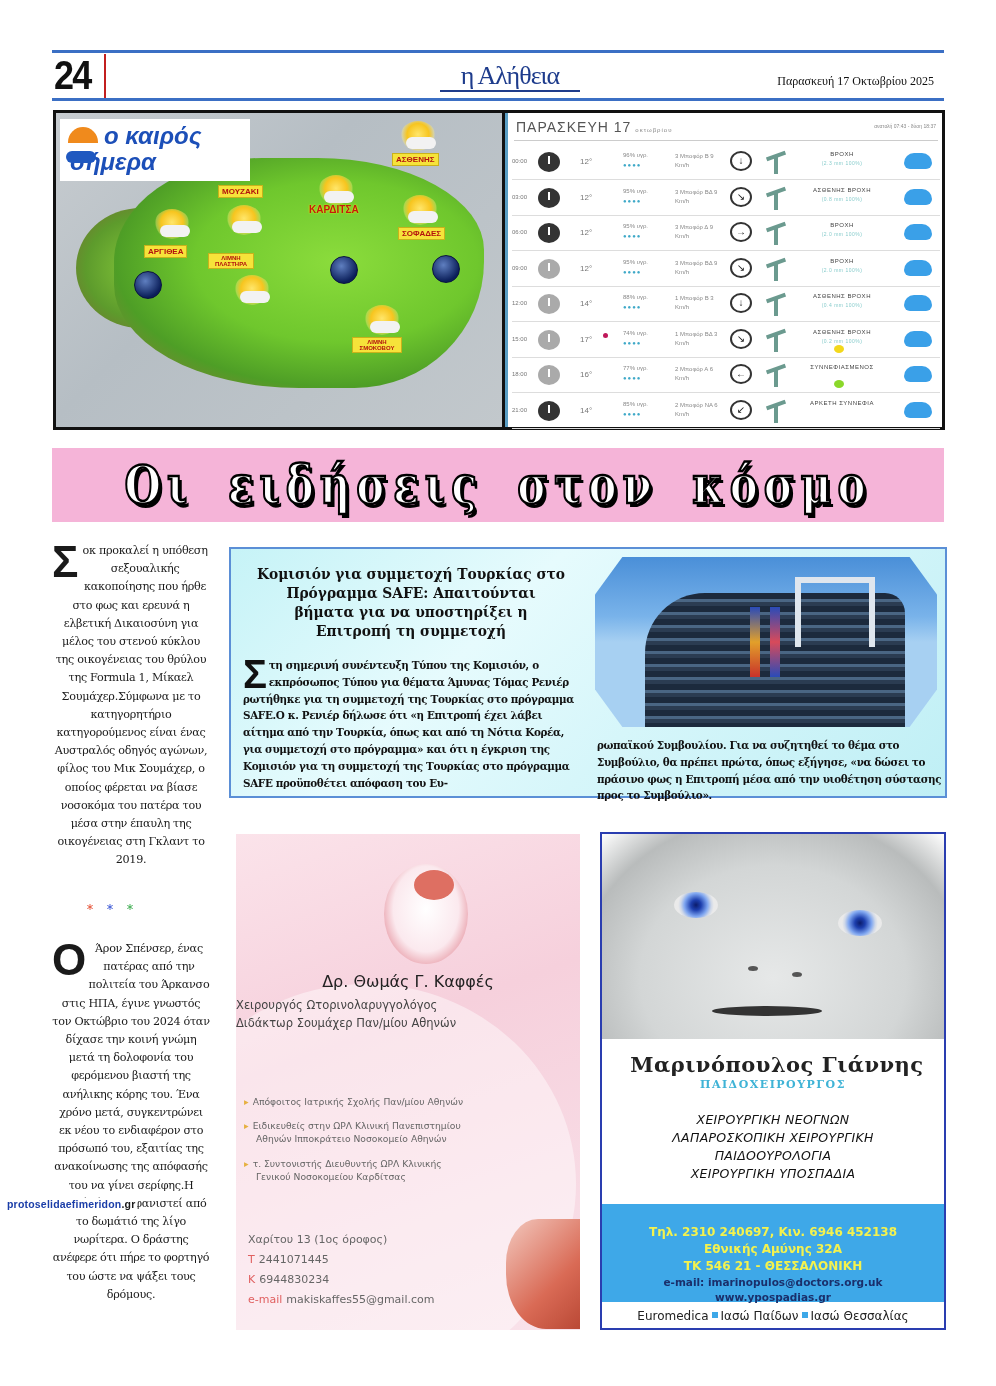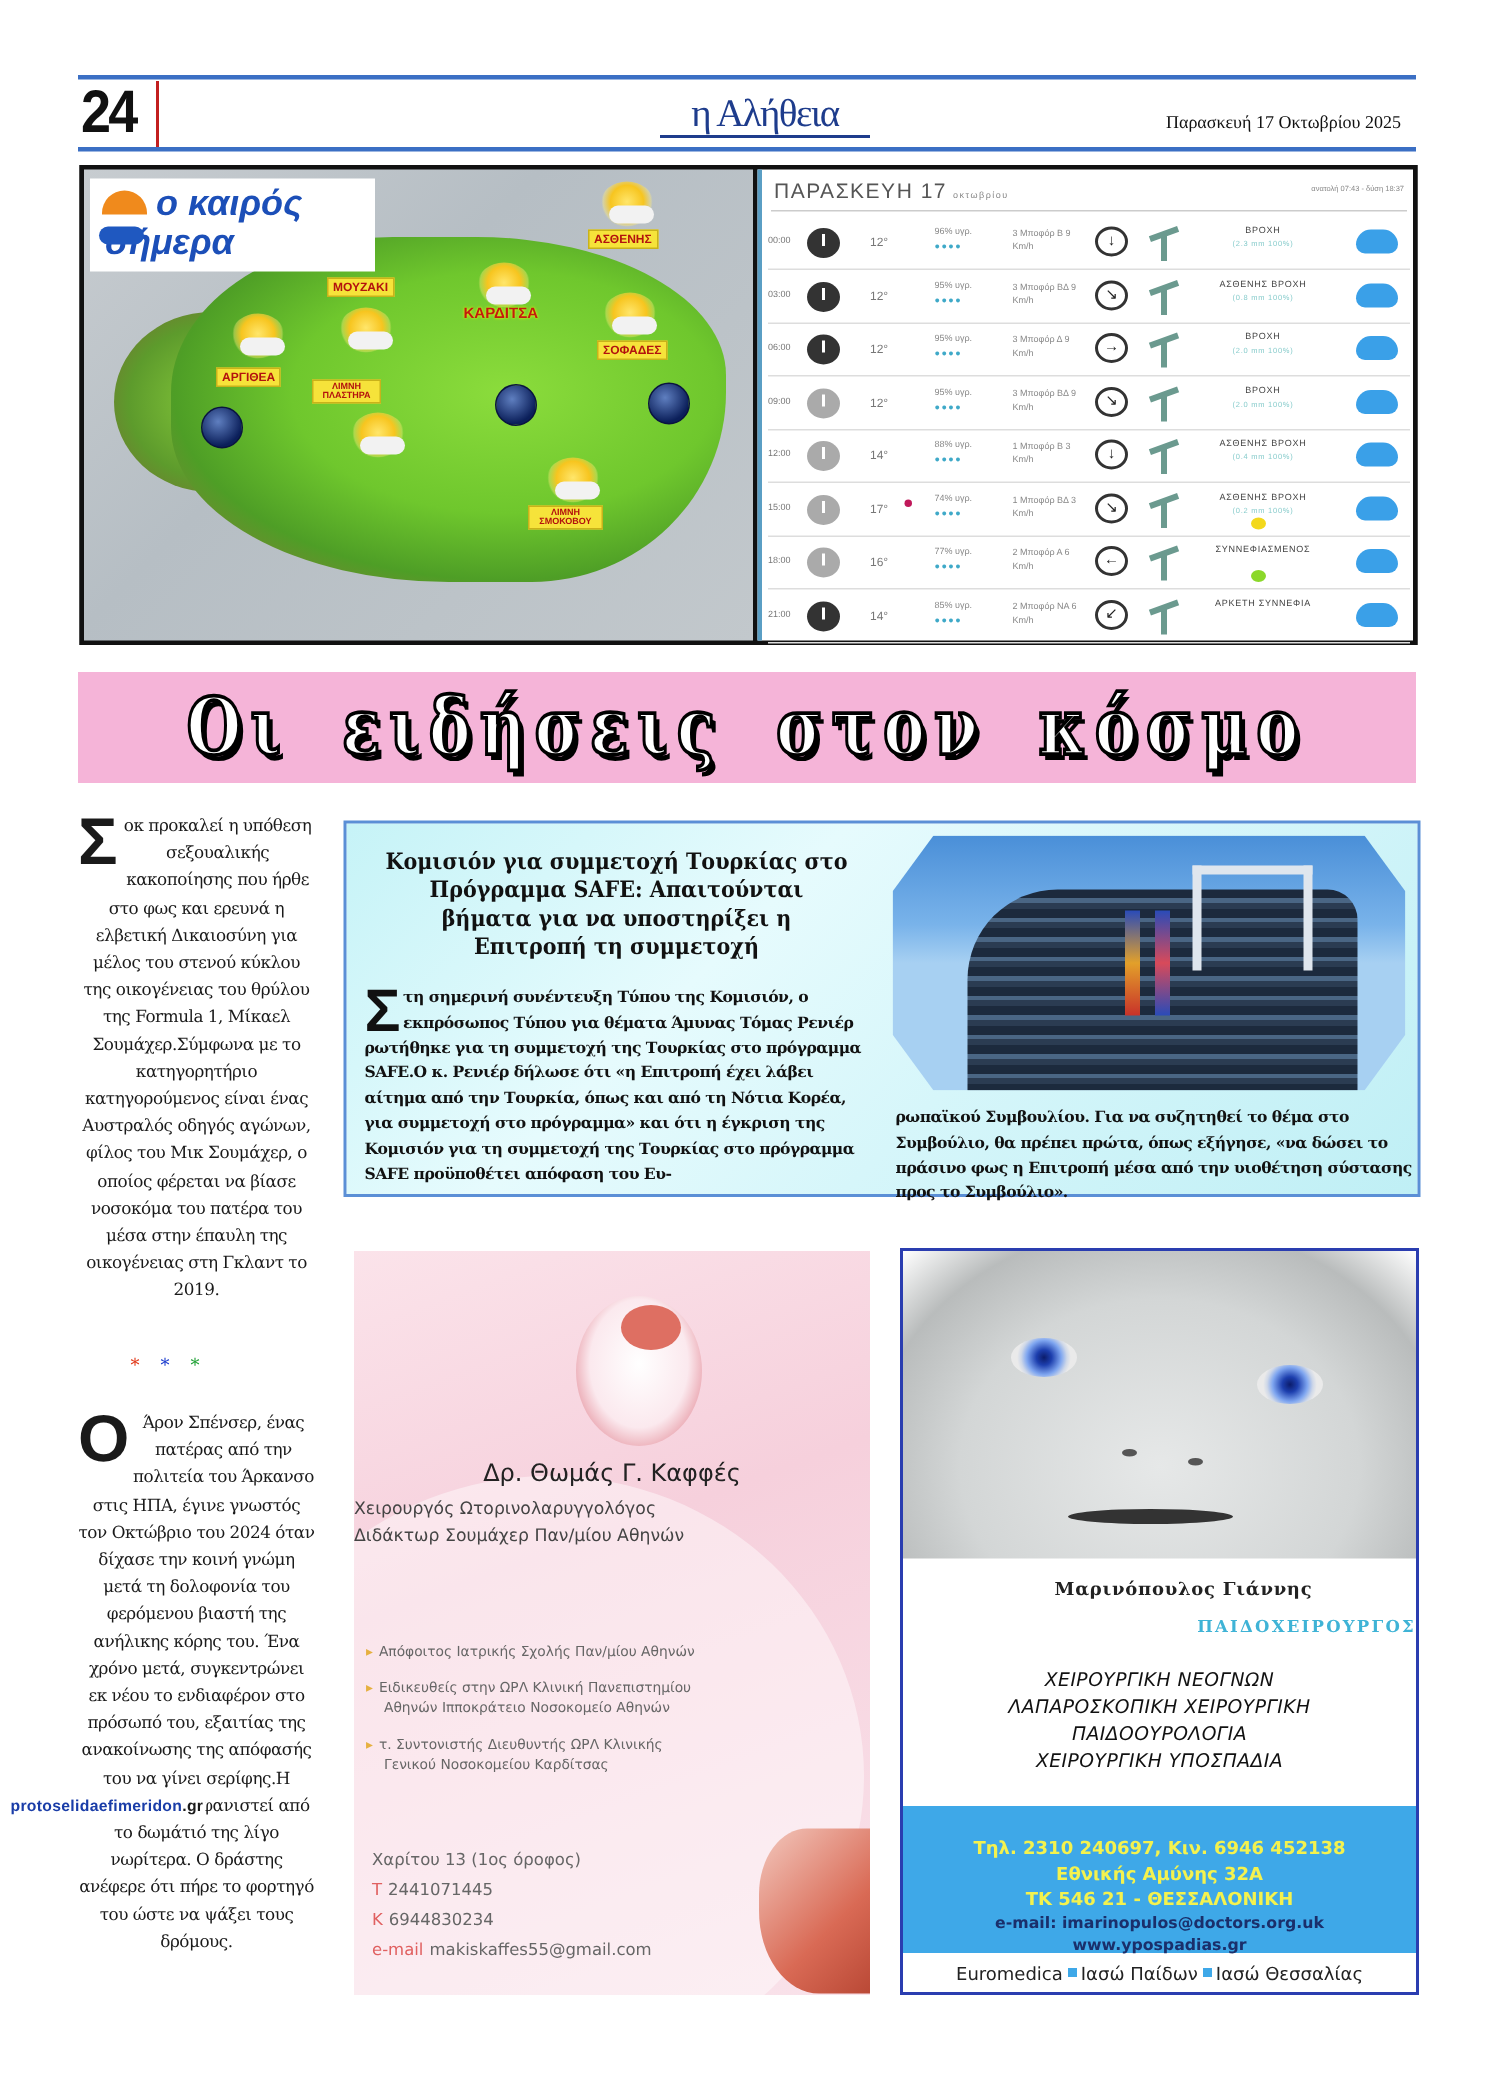--- a/index.html
+++ b/index.html
@@ -82,22 +82,22 @@
   .ad1-bul::before{content:"\25B8";color:#e6b040;margin-right:4px;}
   .ad1-contact{left:12px;font-family:"DejaVu Sans",sans-serif;font-size:11px;color:#666;line-height:20px;}
   .ad1-contact .k{color:#e06060;margin-right:4px;}
   .ad1-logo2{left:270px;top:385px;width:80px;height:110px;border-radius:40% 0 0 50%;background:linear-gradient(135deg,#f3c9bf 0%,#d96a55 60%,#b74633 100%);}
   
   .ad2{left:600px;top:832px;width:346px;height:498px;border:2px solid #2a3db0;background:#fff;overflow:hidden;}
   .baby{left:0;top:0;width:342px;height:205px;background:radial-gradient(ellipse at 50% 70%,#e6e8e8 0%,#d3d6d6 55%,#b9bcbc 80%,#fff 100%);}
   .eye{width:44px;height:26px;border-radius:50%;background:radial-gradient(circle,#0b1c6b 0%,#1d3fae 20%,#7fa6f0 45%,#cfd8e8 60%,#eaeaea 70%);}
   .mouth{left:110px;top:172px;width:110px;height:10px;border-radius:50%;background:#333;}
   .nostril{width:10px;height:5px;border-radius:50%;background:#555;}
-  .ad2-name{left:16px;top:218px;width:342px;text-align:center;font-family:"DejaVu Serif",serif;font-weight:bold;font-size:12px;color:#222;letter-spacing:0.5px;}
-  .ad2-role{left:0;top:244px;width:342px;text-align:right;font-family:"DejaVu Serif",serif;font-weight:bold;font-size:11px;color:#3fb3d6;letter-spacing:1.5px;}
+  .ad2-name{left:4px;top:218px;width:342px;text-align:center;font-family:"DejaVu Serif",serif;font-weight:bold;font-size:21px;color:#222;letter-spacing:0.5px;}
+  .ad2-role{left:0;top:244px;width:342px;text-align:center;font-family:"DejaVu Serif",serif;font-weight:bold;font-size:11px;color:#3fb3d6;letter-spacing:1.5px;}
   .ad2-svc{left:0;width:342px;text-align:center;font-family:"DejaVu Sans",sans-serif;font-style:italic;font-size:12.5px;color:#111;letter-spacing:0.3px;}
   .ad2-blue{left:0;top:370px;width:342px;height:98px;background:#3ea8e8;padding-top:20px;}
   .ad2-blue div{text-align:center;font-family:"DejaVu Sans",sans-serif;font-weight:bold;color:#f4f24e;font-size:12px;line-height:17px;}
   .ad2-blue .email{color:#1a2f6b;font-size:10.5px;line-height:15px;}
   .ad2-foot{left:0;top:470px;width:342px;text-align:center;font-family:"DejaVu Sans",sans-serif;font-size:12px;color:#222;padding-top:5px;}
   .ad2-foot .sep{display:inline-block;width:6px;height:6px;background:#3ea8e8;margin:0 3px 2px;}
 </style>
 </head>
 <body>
 

